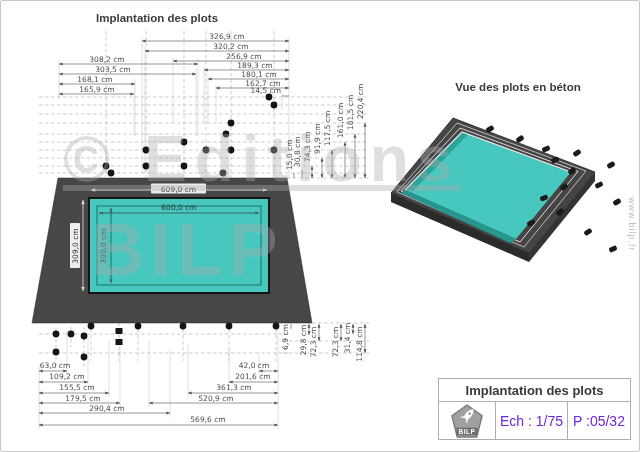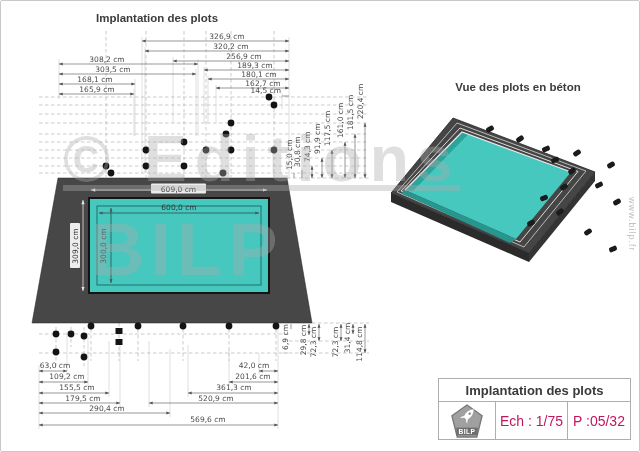--- a/index.html
+++ b/index.html
@@ -15,21 +15,21 @@
       white-space:nowrap;z-index:5;line-height:1;letter-spacing:8px;}
   #wm1{left:62px;top:126px;font-size:64px;text-decoration:underline;}
   #wm2{left:90px;top:212px;font-size:74px;letter-spacing:6px;}
   .site{position:absolute;right:2px;top:196px;writing-mode:vertical-rl;font-size:9px;
         color:#c3c3c3;letter-spacing:1px;z-index:4;}
   .tblock{position:absolute;left:437px;top:377px;width:193px;height:62px;border:1px solid #aeaeae;
           background:#fff;z-index:6;box-sizing:border-box;display:flex;flex-direction:column;}
   .tblock .hdr{height:22px;border-bottom:1px solid #aeaeae;display:flex;align-items:center;
           justify-content:center;font-weight:bold;font-size:13px;color:#3a3a3a;}
   .tblock .row{flex:1;display:flex;align-items:stretch;}
-  .tblock .cell{display:flex;align-items:center;justify-content:center;font-size:14px;color:#be185d;}
+  .tblock .cell{display:flex;align-items:center;justify-content:center;font-size:14px;color:#6d28d9;}
   .c-logo{width:56px;border-right:1px solid #aeaeae;}
   .c-ech{flex:1;border-right:1px solid #aeaeae;}
   .c-page{width:62px;}
 </style>
 </head>
 <body>
 
 <div class="page">
 
   <div class="view-title" id="plan-title">Implantation des plots</div>

